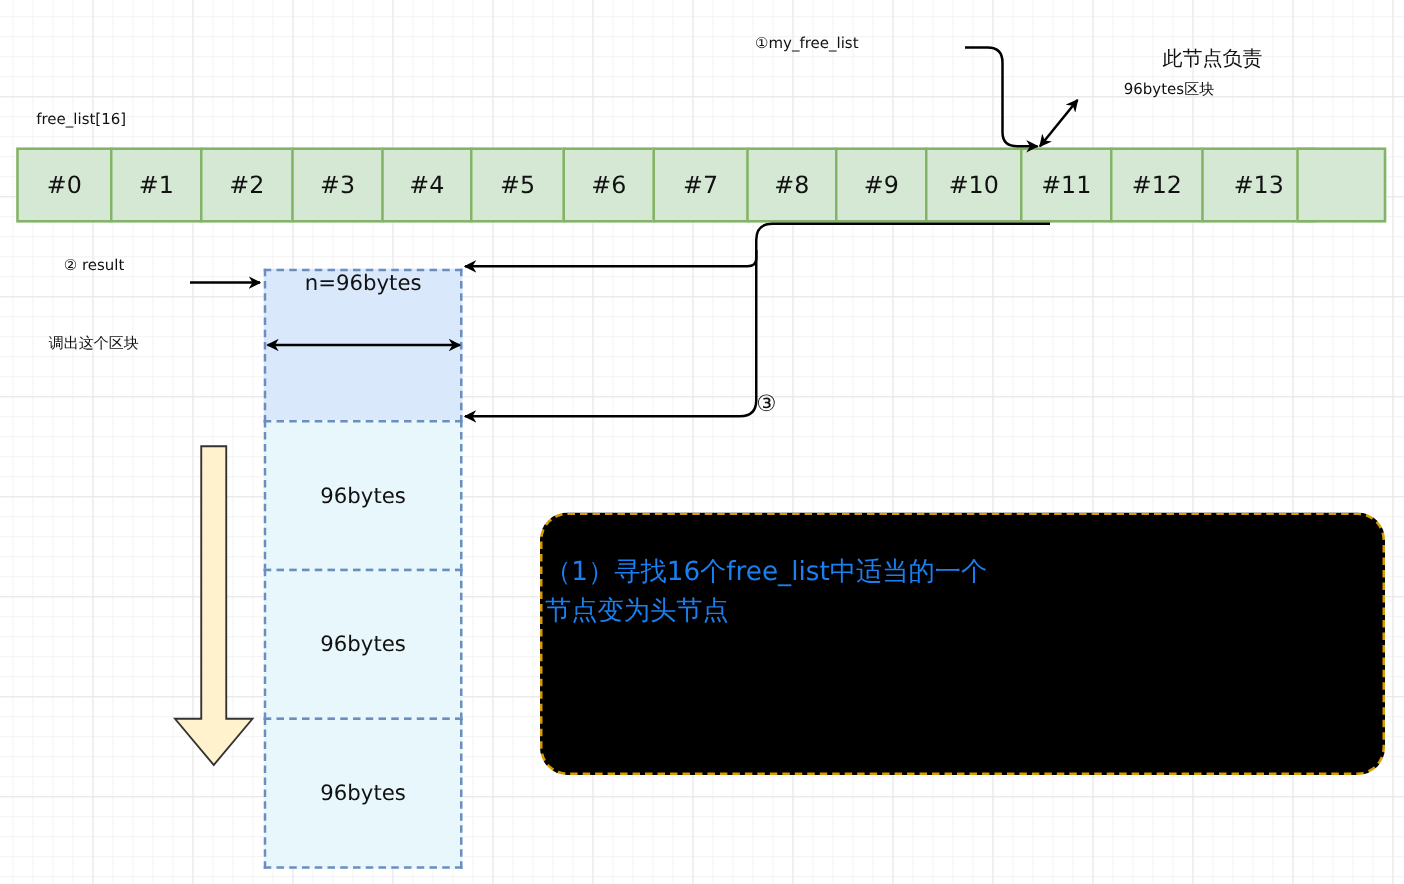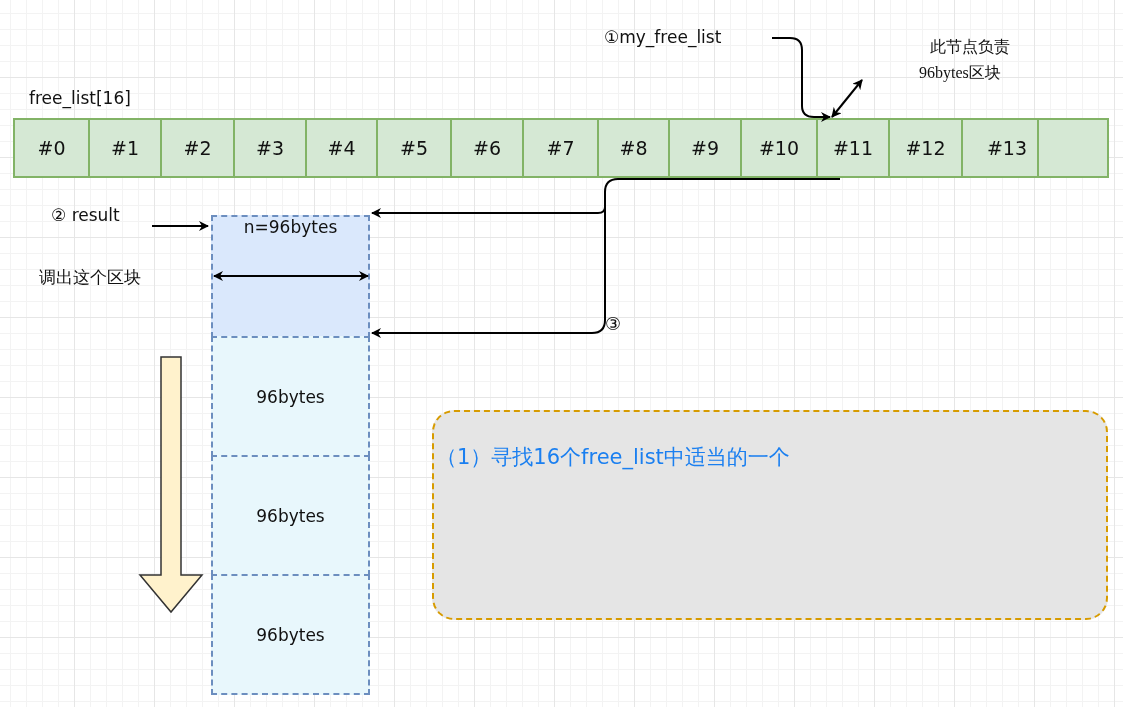--- a/index.html
+++ b/index.html
@@ -10,36 +10,36 @@
       linear-gradient(#e6e6e6 1px, transparent 1px),
       linear-gradient(90deg, #e6e6e6 1px, transparent 1px),
       linear-gradient(#f3f3f3 1px, transparent 1px),
       linear-gradient(90deg, #f3f3f3 1px, transparent 1px);
     background-size: 80px 80px, 80px 80px, 16px 16px, 16px 16px;
     background-position: -6px -3px, -6px -3px, -6px -3px, -6px -3px;
     font-family: "DejaVu Sans", sans-serif;
     color:#111;
   }
   .abs { position:absolute; }
-  .label { font-size:17px; white-space:nowrap; }
+  .label { font-size:12px; white-space:nowrap; }
   .cell {
     position:absolute; top:118px; height:60px;
     background:#d5e8d4; border:2px solid #82b366; box-sizing:border-box;
     display:flex; align-items:center; justify-content:center;
     font-size:19px;
   }
   .block {
     position:absolute; left:211px; width:159px; box-sizing:border-box;
     border:2px dashed #6c8ebf;
     display:flex; align-items:center; justify-content:center;
     font-size:17px;
   }
   .note {
     position:absolute; left:432px; top:410px; width:676px; height:210px;
-    box-sizing:border-box; background:#e5e5e5; border:2px dashed #d79b00;
+    box-sizing:border-box; background:#000000; border:2px dashed #d79b00;
     border-radius:22px; color:#1a7ff0; font-size:21px; line-height:31px;
     padding:30px 0 0 2px;
   }
   .note div { white-space:nowrap; }
   svg.overlay { position:absolute; left:0; top:0; }
 </style>
 </head>
 <body>
 
 <div class="abs label" style="left:29px;top:88px;">free_list[16]</div>
@@ -57,41 +57,42 @@
   <div class="cell" style="left:668px;width:74px;">#9</div>
   <div class="cell" style="left:740px;width:78px;">#10</div>
   <div class="cell" style="left:816px;width:74px;">#11</div>
   <div class="cell" style="left:888px;width:75px;">#12</div>
   <div class="cell" style="left:961px;width:92px;">#13</div>
   <div class="cell" style="left:1037px;width:72px;"></div>
 </div>
 
 <div class="abs label" style="left:604px;top:27px;">①my_free_list</div>
 <div class="abs label" style="left:930px;top:37px;font-size:16px;">此节点负责</div>
-<div class="abs label" style="left:919px;top:63px;font-size:16px;font-family:Liberation Serif, serif;">96bytes区块</div>
+<div class="abs label" style="left:899px;top:63px;font-size:12px;">96bytes区块</div>
 
 <div class="abs label" style="left:51px;top:205px;">② result</div>
 <div class="abs label" style="left:39px;top:266px;">调出这个区块</div>
 <div class="abs label" style="left:605px;top:313px;font-size:18px;">③</div>
 
 <div class="block" style="top:215px;height:123px;background:#dae8fc;align-items:flex-start;padding-bottom:28px;">
   <span>n=96bytes</span>
 </div>
 <div class="block" style="top:336px;height:121px;background:#e8f7fc;">
   <span>96bytes</span>
 </div>
 <div class="block" style="top:455px;height:121px;background:#e8f7fc;">
   <span>96bytes</span>
 </div>
 <div class="block" style="top:574px;height:121px;background:#e8f7fc;">
   <span>96bytes</span>
 </div>
 
 <div class="note">
   <div>（1）寻找16个free_list中适当的一个</div>
+  <div>节点变为头节点</div>
 </div>
 
 <svg class="overlay" width="1123" height="707">
   <defs>
     <marker id="ah" markerWidth="10" markerHeight="10" refX="9" refY="5" orient="auto" markerUnits="userSpaceOnUse">
       <path d="M0,0 L10,5 L0,10 L3,5 Z" fill="#000"></path>
     </marker>
     <marker id="ahs" markerWidth="10" markerHeight="10" refX="1" refY="5" orient="auto" markerUnits="userSpaceOnUse">
       <path d="M10,0 L0,5 L10,10 L7,5 Z" fill="#000"></path>
     </marker>

